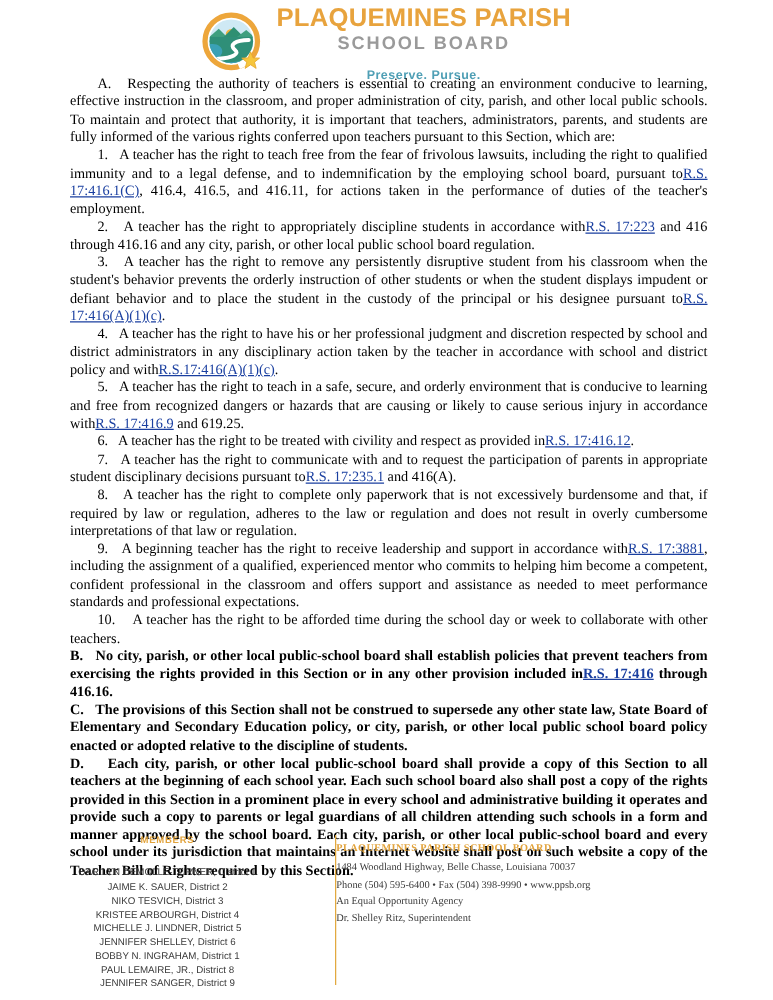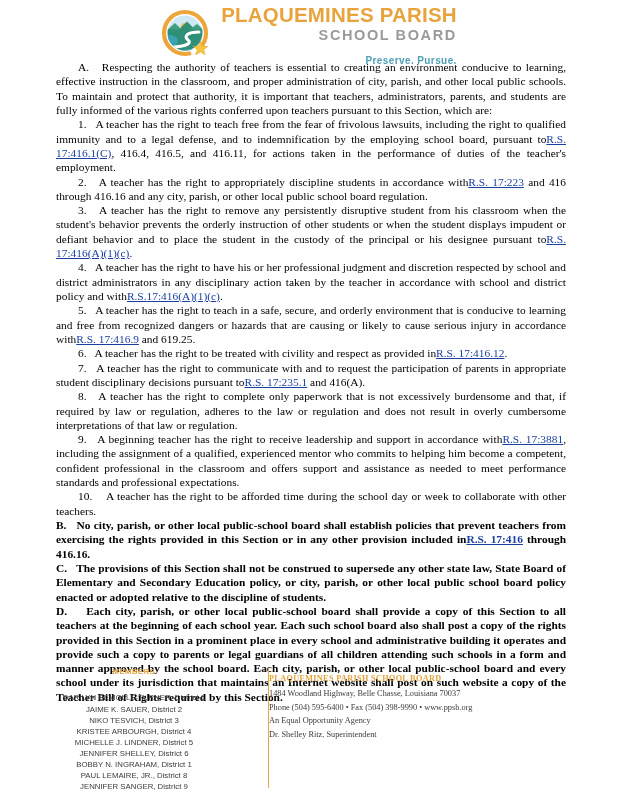--- a/index.html
+++ b/index.html
@@ -33,21 +33,21 @@
   }
   .logo-mark {
     position: relative;
     width: 52px;
     height: 52px;
     flex: none;
   }
   .wordmark {
     display: flex;
     flex-direction: column;
-    align-items: flex-end;
+    align-items: center;
     line-height: 1;
     font-family: "Liberation Sans", sans-serif;
   }
   .wm-line1 {
     font-size: 20.5px;
     font-weight: bold;
     color: #e8a33d;
     letter-spacing: 0.2px;
   }
   .wm-line2 {

